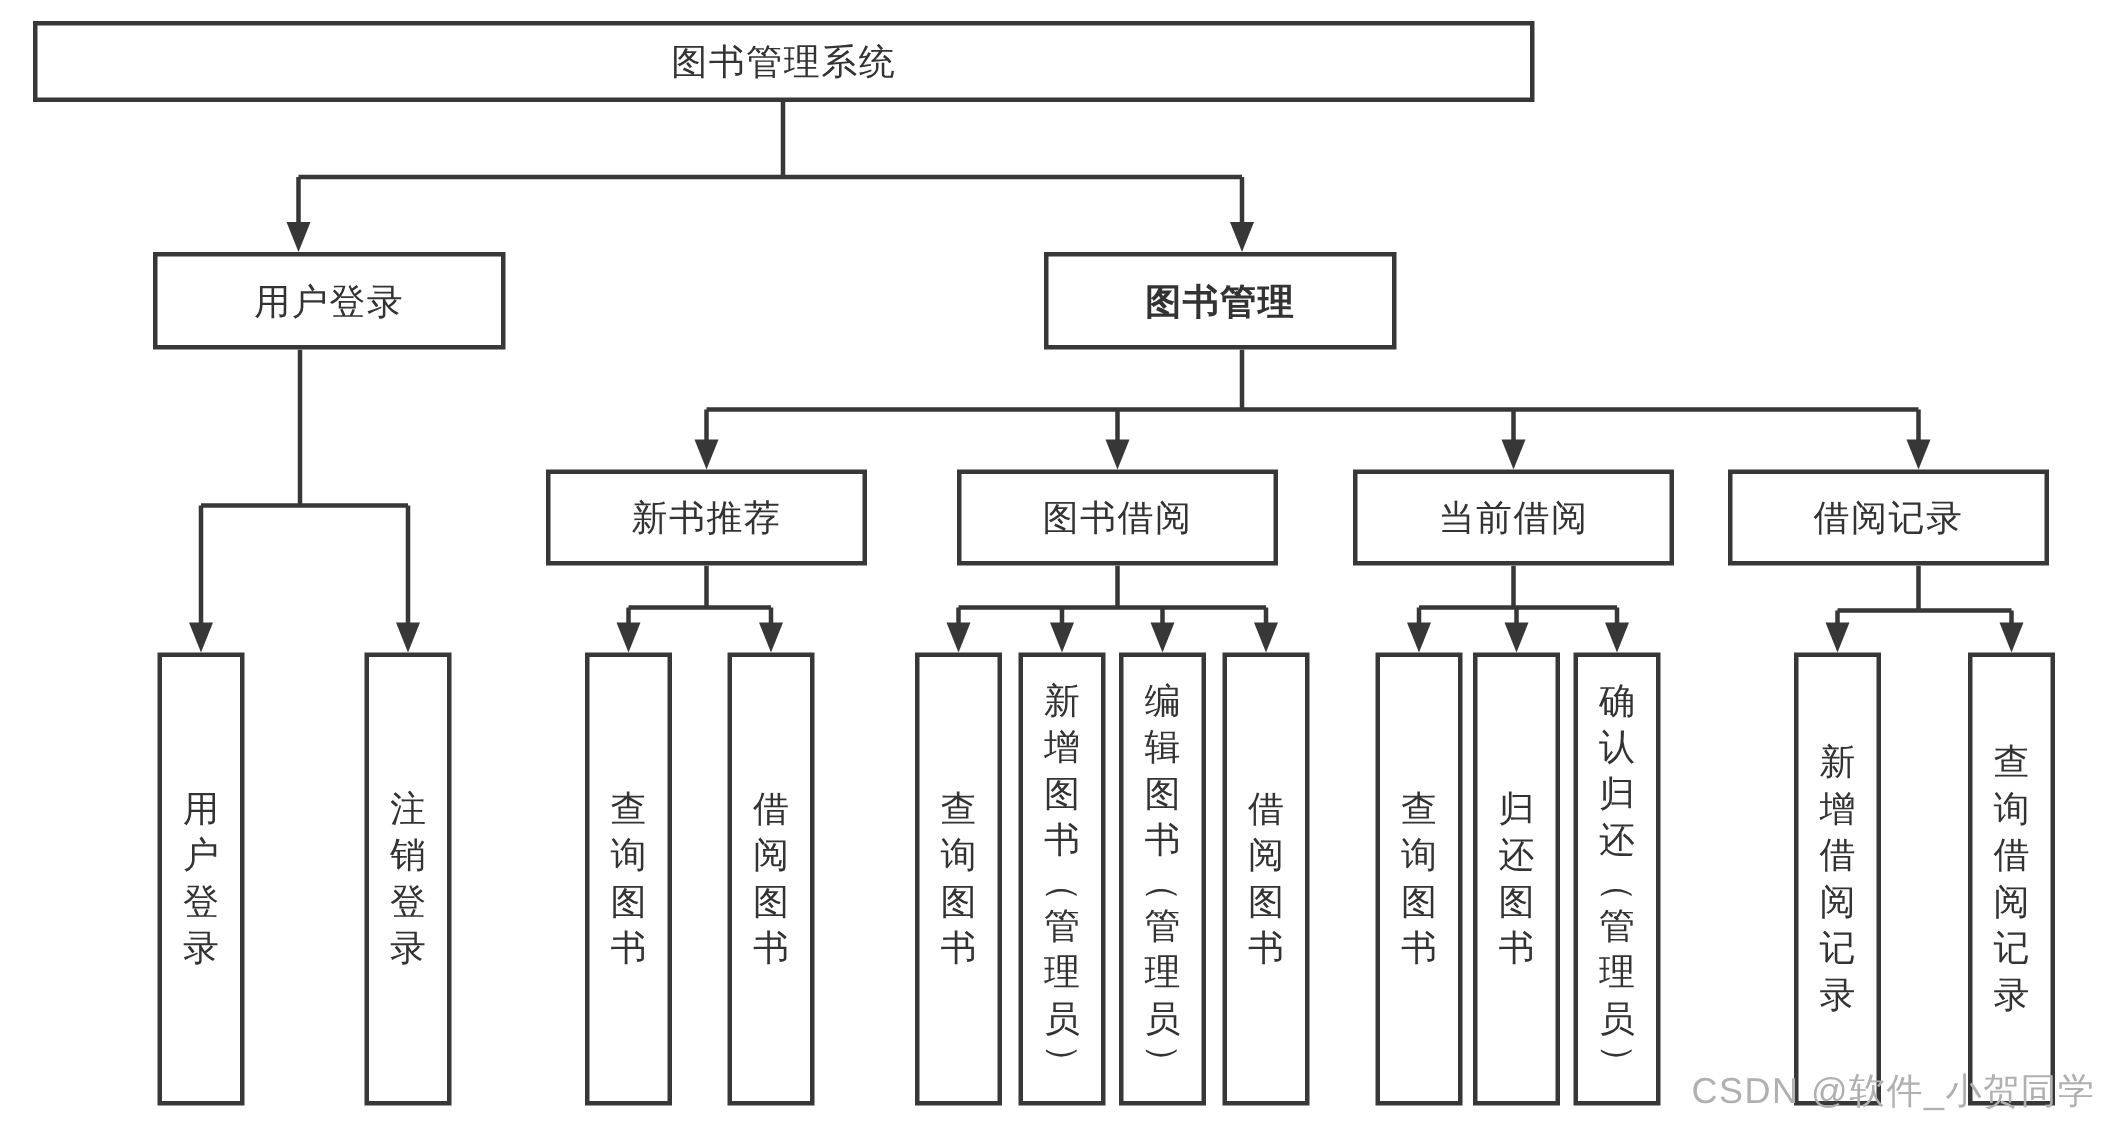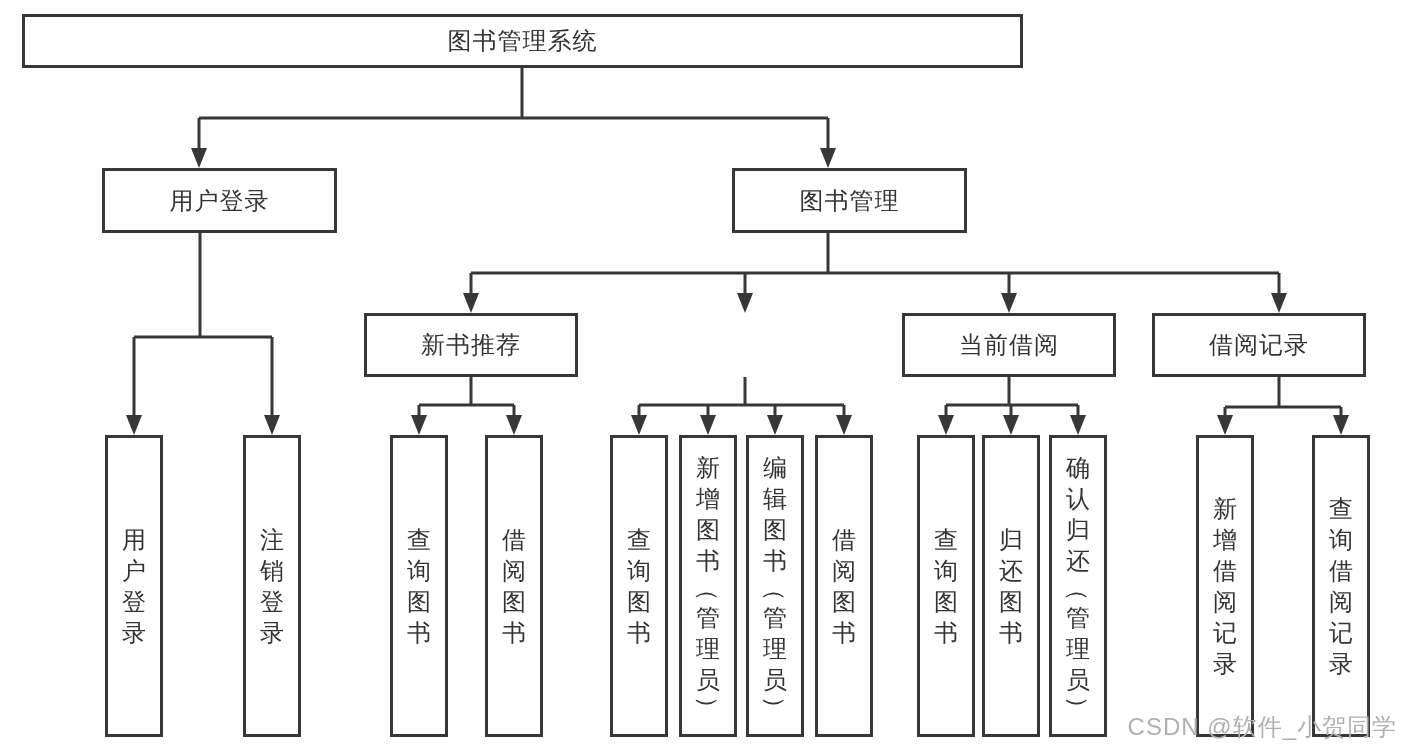--- a/index.html
+++ b/index.html
@@ -86,26 +86,29 @@
     </g>
   </svg>
 
   <div class="node root">
     <span class="hlabel">图书管理系统</span>
   </div>
 
   <div class="node lvl2" style="left:82px;">
     <span class="hlabel">用户登录</span>
   </div>
-  <div class="node lvl2" style="left:712px;">
+  <div class="node lvl2" style="left:676px;font-weight:bold;">
     <span class="hlabel">图书管理</span>
   </div>
 
   <div class="node lvl3" style="left:364px;font-family:Liberation Mono, monospace;">
     <span class="hlabel">新书推荐</span>
+  </div>
+  <div class="node lvl3" style="left:638px;">
+    <span class="hlabel">图书借阅</span>
   </div>
   <div class="node lvl3" style="left:902px;">
     <span class="hlabel">当前借阅</span>
   </div>
   <div class="node lvl3" style="left:1152px;">
     <span class="hlabel">借阅记录</span>
   </div>
 
   <div class="node leaf" style="left:105px;">
     <span class="vtext">

